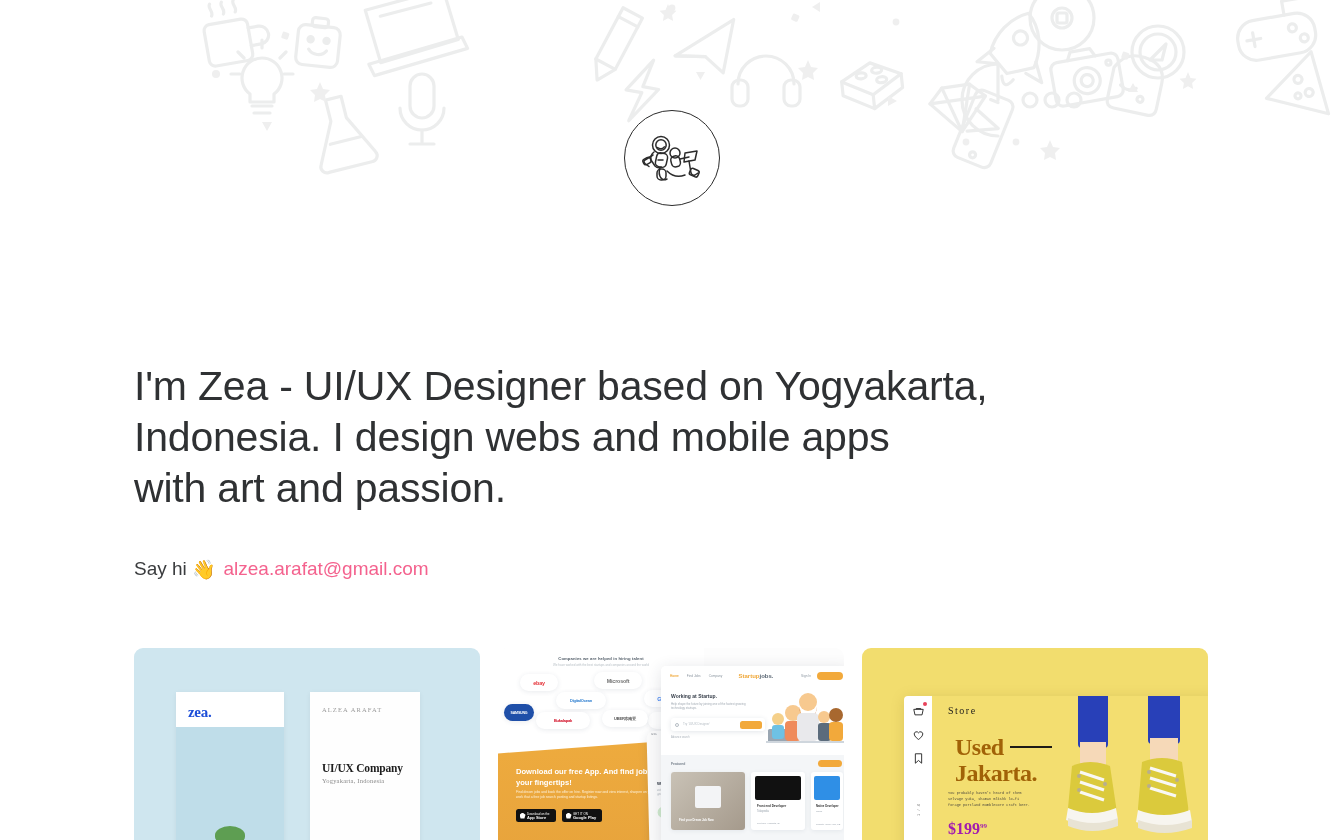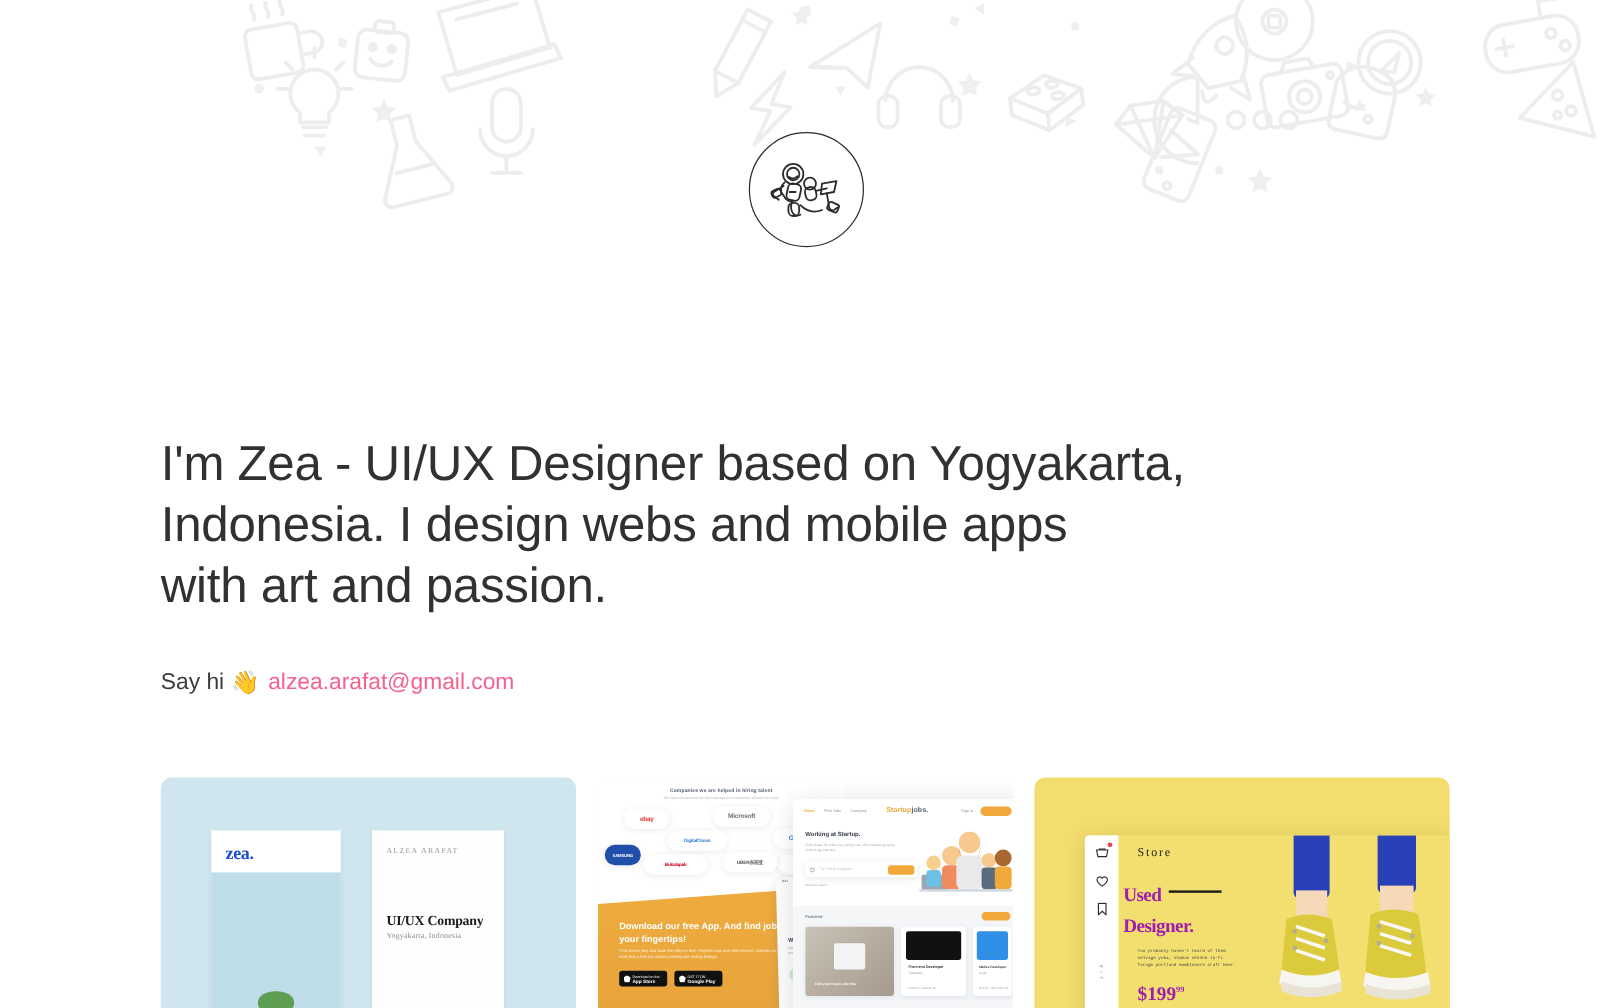--- a/index.html
+++ b/index.html
@@ -464,26 +464,26 @@
   .shop-brand {
     position: absolute;
     left: 44px; top: 9px;
     font-family: "Liberation Serif", serif;
     font-size: 10px;
     letter-spacing: 1.5px;
     color: #23211d;
   }
   .shop-title {
     position: absolute;
-    left: 32px; top: 38px;
+    left: 51px; top: 38px;
     font-family: "Liberation Serif", serif;
     font-weight: 700;
-    font-size: 16px;
+    font-size: 24px;
     line-height: 26px;
-    color: #a21caf;
+    color: #a16207;
     letter-spacing: -0.5px;
   }
   .shop-title .rule {
     display: inline-block;
     width: 44px;
     height: 2px;
     background: #1d1b17;
     vertical-align: 7px;
     margin-left: 6px;
   }
@@ -872,21 +872,21 @@
               <path d="M3 1h8v12l-4-3.5L3 13z"></path>
             </svg>
           </div>
           <div class="shop-pager">1 / 4</div>
         </div>
 
         <div class="shop-brand">Store</div>
 
         <div class="shop-title">
           <span>Used</span><span class="rule"></span><br>
-          <span>Designer.</span>
+          <span>Jakarta.</span>
         </div>
 
         <div class="shop-desc">You probably haven't heard of them selvage yuka, shaman mlkshk lo-fi forage portland mumblecore craft beer.</div>
 
         <div class="shop-price">
           <span>$199</span><sup>99</sup>
         </div>
 
         <div class="shop-photo">
           <svg viewBox="0 0 162 160" preserveAspectRatio="xMidYMid slice">

